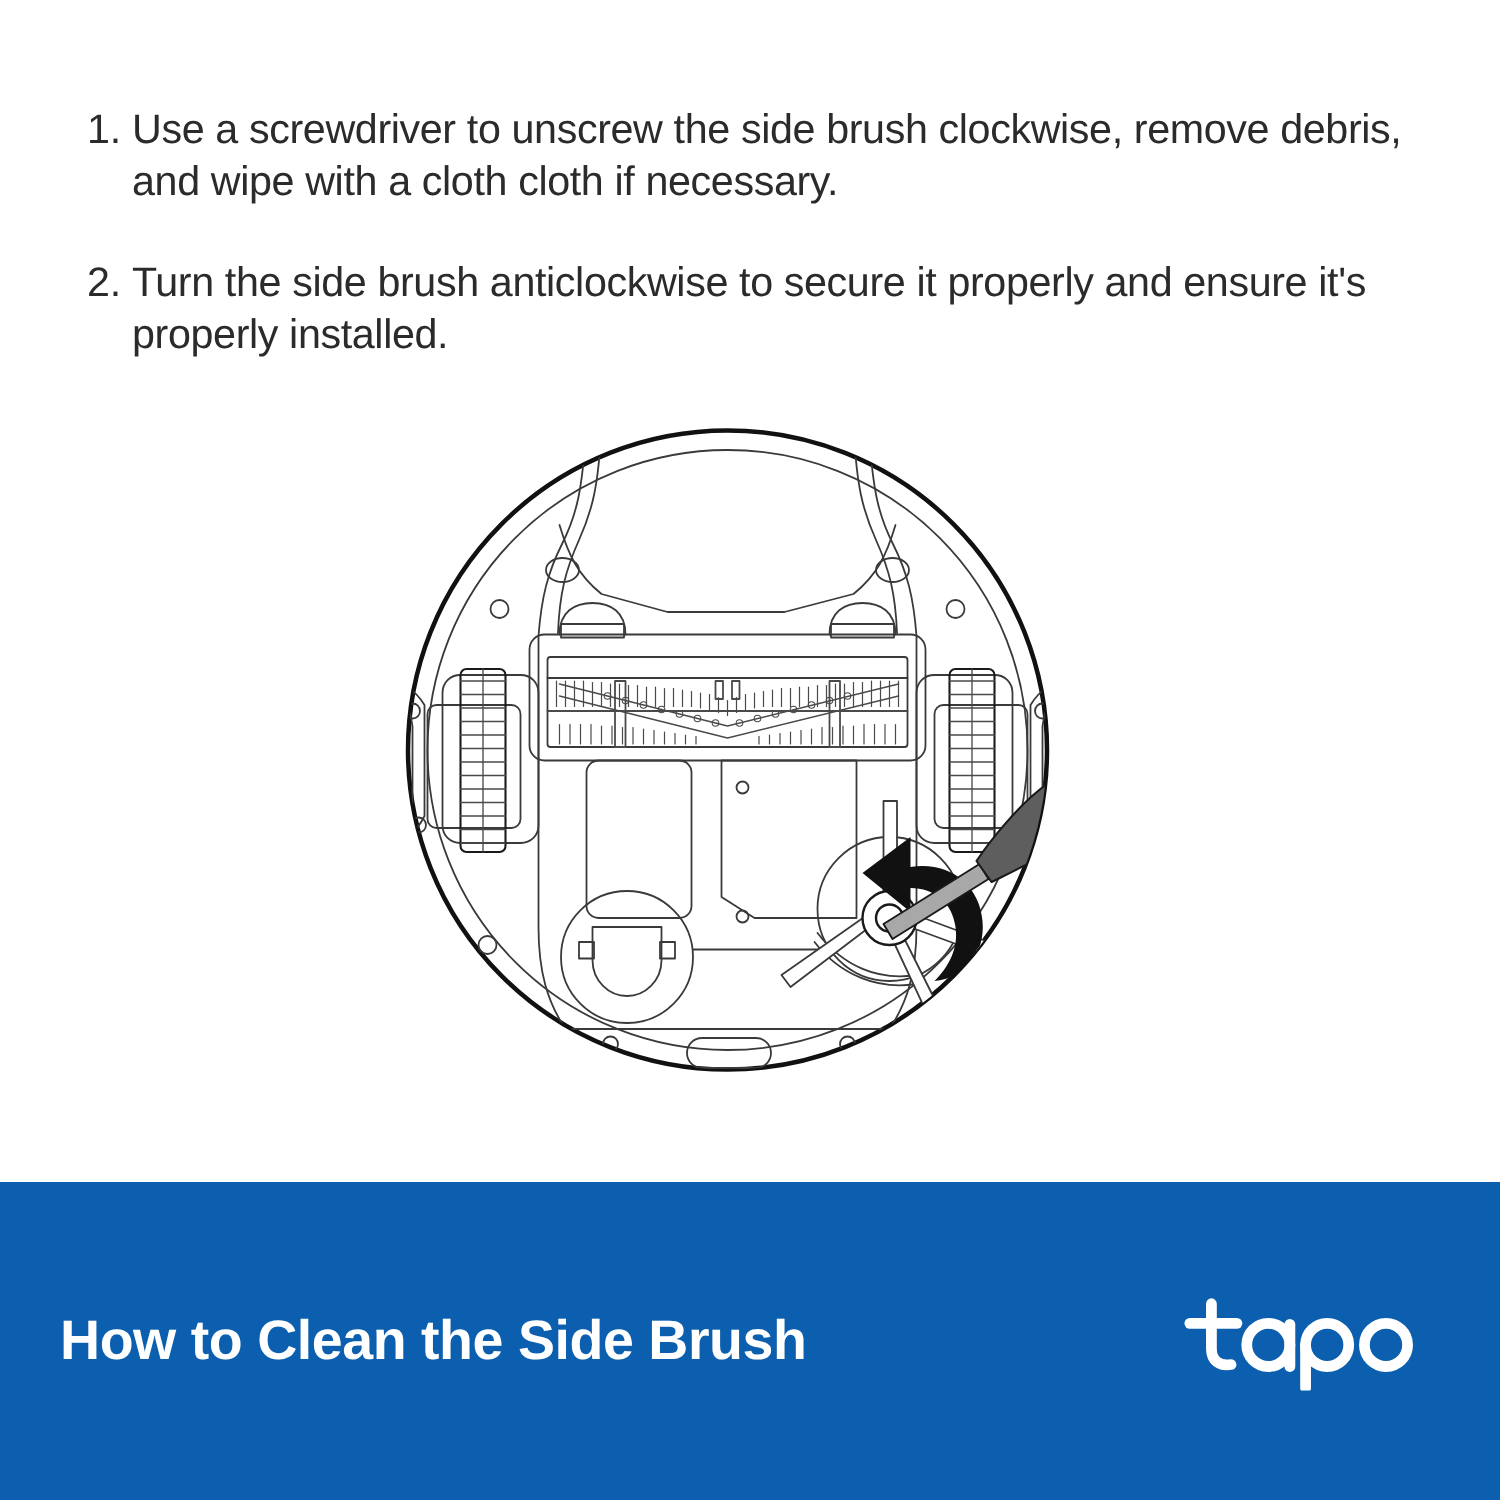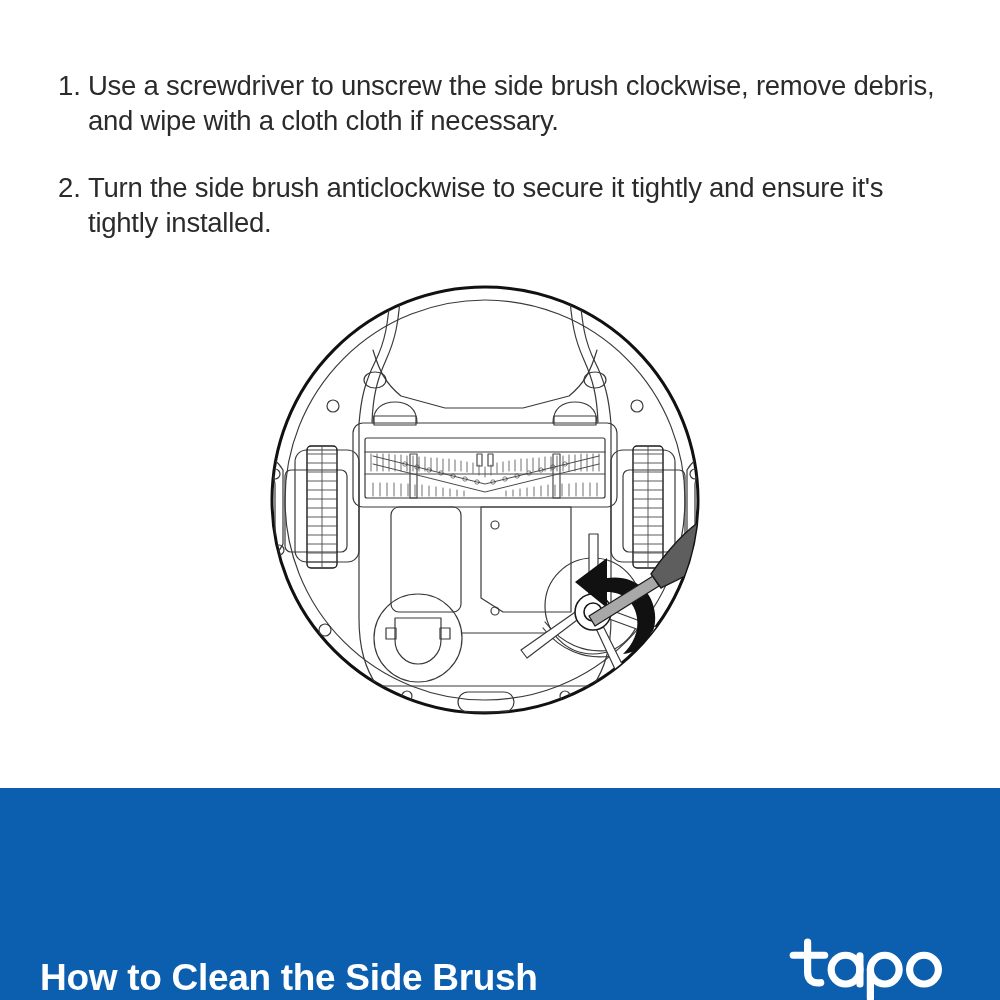--- a/index.html
+++ b/index.html
@@ -75,21 +75,21 @@
     top: 788px;
     width: 1000px;
     height: 212px;
     background: #0b5fae;
   }
   .footer-inner {
     position: absolute;
     left: 0; right: 0;
     top: 0; bottom: 0;
     display: flex;
-    align-items: flex-end;
+    align-items: center;
     justify-content: space-between;
     padding: 0 42px 0 40px;
     box-sizing: border-box;
   }
   .footer-title {
     color: #ffffff;
     font-size: 37px;
     font-weight: bold;
     letter-spacing: -0.3px;
     line-height: 44px;
@@ -108,21 +108,21 @@
 
   <div class="instructions">
 
     <div class="step">
       <div class="step-num">1.</div>
       <div class="step-text">Use a screwdriver to unscrew the side brush clockwise, remove debris, and wipe with a cloth cloth if necessary.</div>
     </div>
 
     <div class="step">
       <div class="step-num">2.</div>
-      <div class="step-text">Turn the side brush anticlockwise to secure it tightly and ensure it's tightly installed.</div>
+      <div class="step-text">Turn the side brush anticlockwise to secure it properly and ensure it's properly installed.</div>
     </div>
 
   </div>
 
   <div class="diagram-wrap">
     <svg viewBox="0 0 460 460" xmlns="http://www.w3.org/2000/svg">
       <defs>
         <clipPath id="bodyClip">
           <circle cx="230" cy="222" r="213"></circle>
         </clipPath>

